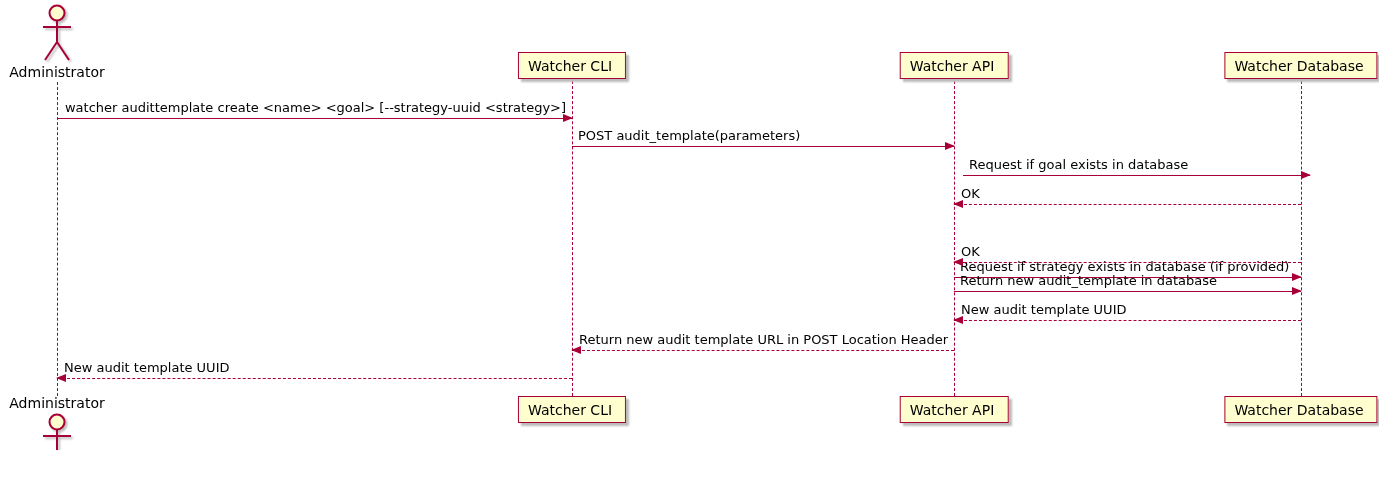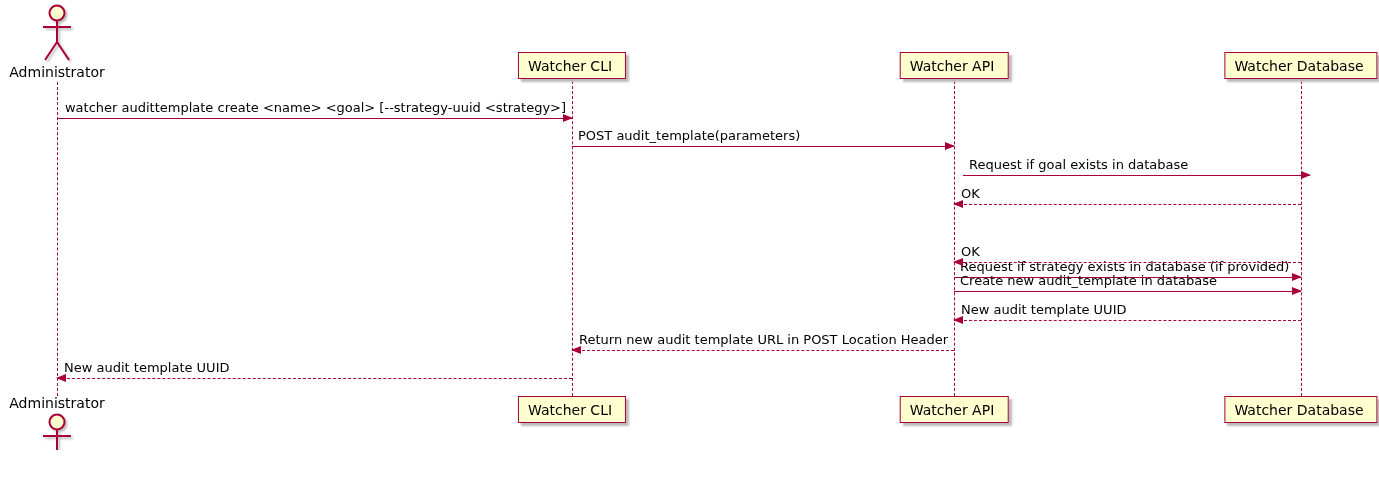--- a/index.html
+++ b/index.html
@@ -157,21 +157,21 @@
   </div>
 
   <div class="msg left dashed" style="left:954px; top:245px; width:347px;">
     <div class="lbl">OK</div>
     <div class="line">
         <span class="head"></span>
       </div>
   </div>
 
   <div class="msg right solid" style="left:954px; top:274px; width:347px;">
-    <div class="lbl">Create new audit_template in database</div>
+    <div class="lbl">Return new audit_template in database</div>
     <div class="line">
         <span class="head"></span>
       </div>
   </div>
 
   <div class="msg left dashed" style="left:954px; top:303px; width:347px;">
     <div class="lbl">New audit template UUID</div>
     <div class="line">
         <span class="head"></span>
       </div>

